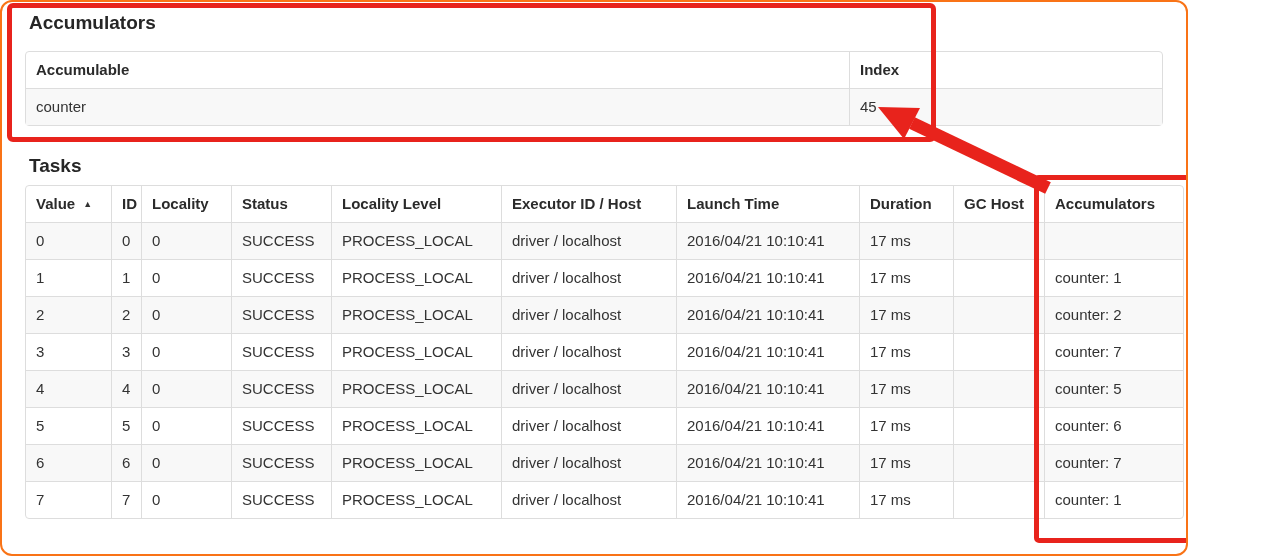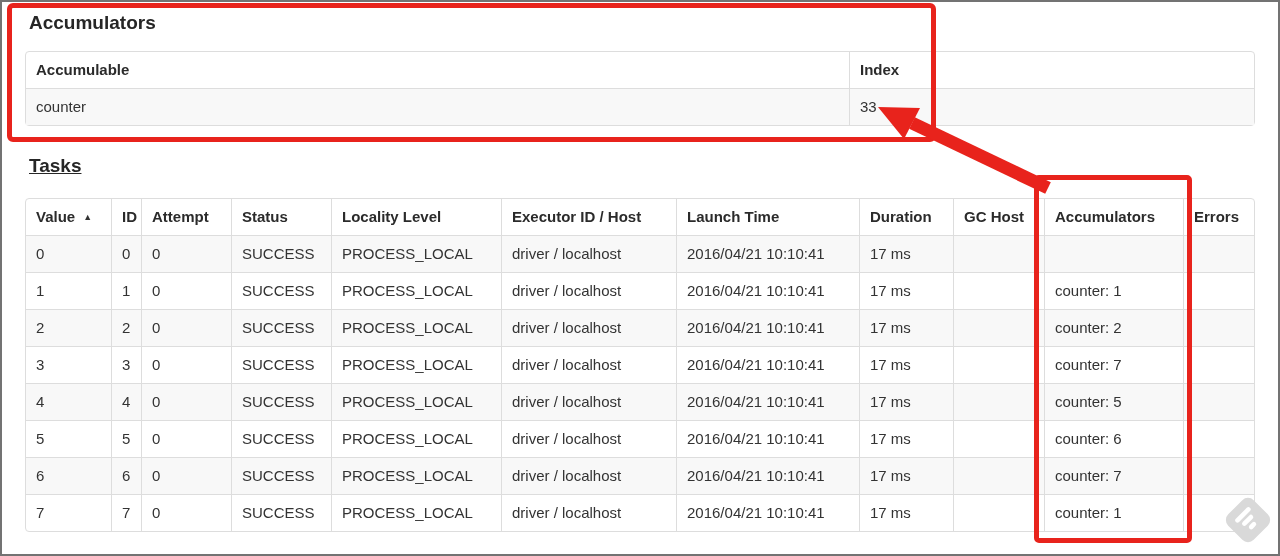--- a/index.html
+++ b/index.html
@@ -7,39 +7,39 @@
   body {
     font-family: "Liberation Sans", "DejaVu Sans", sans-serif;
     background: #ffffff;
     color: #333333;
     position: relative;
     overflow: hidden;
   }
   .frame {
     position: absolute;
     left: 0; top: 0;
-    width: 1280px; height: 556px;
-    border: 2px solid #737373;
-    border-radius: 0;
+    width: 1188px; height: 556px;
+    border: 2px solid #f97316;
+    border-radius: 12px;
     overflow: hidden;
     background: #ffffff;
   }
   .content {
     position: relative;
     padding: 0 23px;
   }
   .section-title {
     font-size: 19px;
     line-height: 22px;
     font-weight: 700;
     color: #262626;
     margin-left: 4px;
   }
   .title-accumulators { margin-top: 10px; margin-bottom: 17px; }
-  .title-tasks { margin-top: 29px; margin-bottom: 21px; text-decoration: underline; }
+  .title-tasks { margin-top: 29px; margin-bottom: 8px; }
 
   table.tbl {
     width: 100%;
     table-layout: fixed;
     border-collapse: separate;
     border-spacing: 0;
     border: 1px solid #dddddd;
     border-radius: 4px;
     font-size: 15px;
   }
@@ -111,21 +111,21 @@
         </colgroup>
       <thead>
         <tr>
           <th>Accumulable</th>
           <th>Index</th>
         </tr>
       </thead>
       <tbody>
         <tr>
           <td>counter</td>
-          <td>33</td>
+          <td>45</td>
         </tr>
       </tbody>
     </table>
 
     <h4 class="section-title title-tasks">Tasks</h4>
 
     <table class="tbl">
       <colgroup>
         <col class="c1">
           <col class="c2">
@@ -136,21 +136,21 @@
           <col class="c7">
           <col class="c8">
         <col class="c9">
           <col class="c10">
           <col>
       </colgroup>
       <thead>
         <tr id="tasks-head-row">
             <th><span>Value</span><span class="sort-icon">▲</span></th>
             <th><span>ID</span></th>
-            <th><span>Attempt</span></th>
+            <th><span>Locality</span></th>
             <th><span>Status</span></th>
             <th><span>Locality Level</span></th>
             <th><span>Executor ID / Host</span></th>
             <th><span>Launch Time</span></th>
             <th><span>Duration</span></th>
             <th><span>GC Host</span></th>
             <th><span>Accumulators</span></th>
             <th><span>Errors</span></th>
           </tr>
       </thead>

